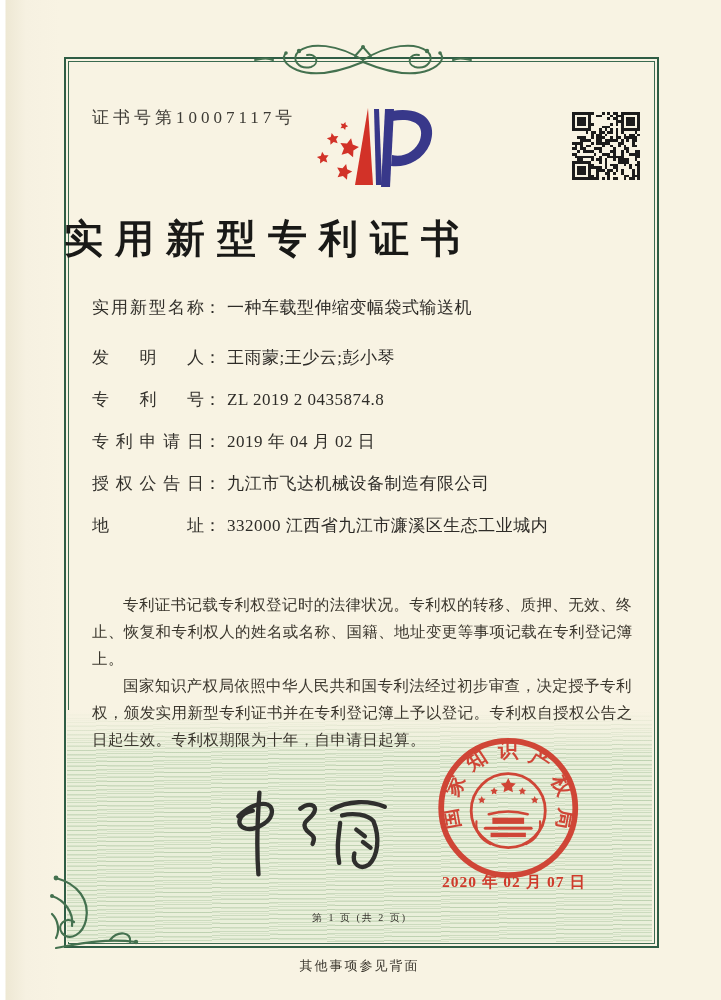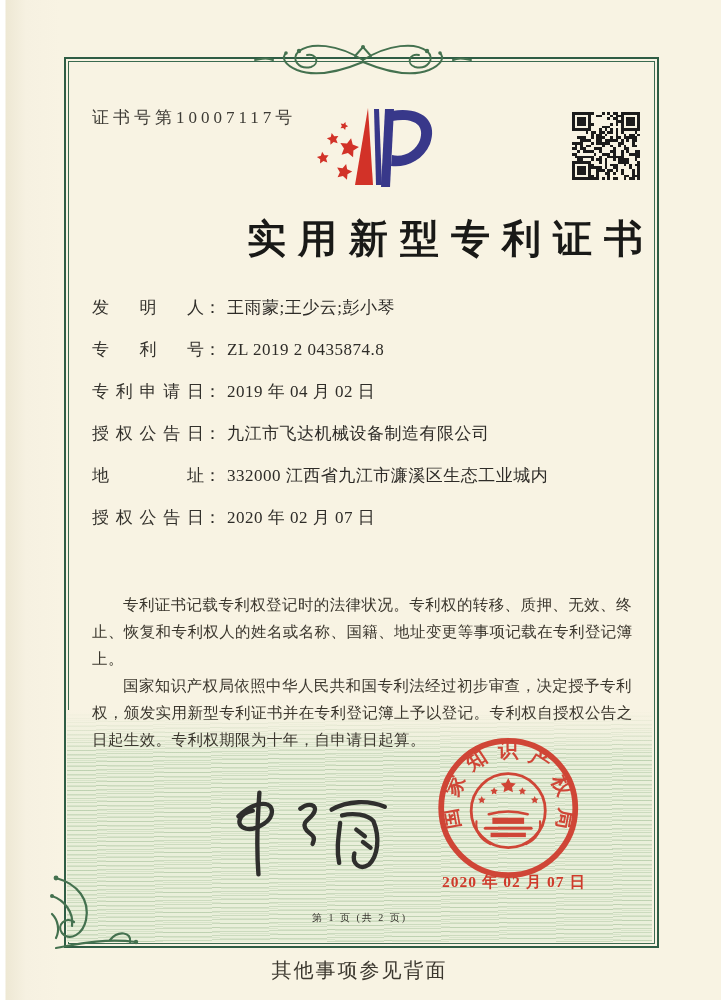--- a/index.html
+++ b/index.html
@@ -19,42 +19,42 @@
     background-color:#e9efda;
     background-image:
       repeating-linear-gradient(179deg, rgba(125,165,115,.28) 0 1px, rgba(0,0,0,0) 1px 4px),
       repeating-linear-gradient(181deg, rgba(125,165,115,.16) 0 1px, rgba(0,0,0,0) 1px 5px);
   }
   .panel::before{content:"";position:absolute;left:0;top:0;right:0;height:46px;
     background:linear-gradient(#f8f3e3,rgba(248,243,227,0));}
   .cert-no{position:absolute;left:92px;top:106px;font-size:17px;letter-spacing:4px;color:#3c3a34;}
   .logo{position:absolute;left:297px;top:96px;width:150px;height:105px;}
   .qr{position:absolute;left:572px;top:112px;width:68px;height:68px;}
-  .title{position:absolute;left:64px;top:212px;width:591px;text-align:right;
+  .title{position:absolute;left:64px;top:212px;width:591px;text-align:left;
     font-size:39px;font-weight:700;letter-spacing:12px;color:#191917;}
   .fields{position:absolute;left:92px;top:296px;width:548px;font-size:17px;}
   .frow{height:22px;margin-bottom:20px;white-space:nowrap;}
   .frow.first{margin-bottom:28px;}
   .flabel{display:inline-block;width:112px;text-align:justify;text-align-last:justify;color:#33312c;}
   .fsep{margin-right:6px;}
   .fvalue{letter-spacing:0.5px;}
   .grant{position:relative;}
   .grant .right{position:absolute;left:305px;top:0;}
   .paras{position:absolute;left:92px;top:592px;width:545px;font-size:15.5px;
     line-height:1.74;color:#3b372e;letter-spacing:0.4px;}
   .paras p{margin:0;text-indent:2em;}
   .officer{position:absolute;left:103px;top:814px;font-size:17px;color:#33312c;line-height:1.9;}
   .sig-svg{position:absolute;left:210px;top:780px;width:190px;height:105px;}
   .seal-svg{position:absolute;left:412px;top:733px;width:196px;height:150px;opacity:.93;}
   .seal-date{position:absolute;left:438px;top:872px;width:152px;text-align:center;
     font-size:15.5px;font-weight:700;color:#cf3a2b;letter-spacing:1px;}
   .page-info{position:absolute;left:64px;top:911px;width:591px;text-align:center;
     font-size:10px;color:#34322c;letter-spacing:2px;}
   .back-note{position:absolute;left:64px;top:957px;width:591px;text-align:center;
-    font-size:20px;color:#3b372e;letter-spacing:2px;}
+    font-size:13px;color:#3b372e;letter-spacing:2px;}
   .orn-top{position:absolute;left:253px;top:36px;width:220px;height:46px;}
   .orn-corner{position:absolute;left:48px;top:874px;width:96px;height:80px;}
   svg{display:block;}
 </style>
 </head>
 <body>
 
 <div class="page">
 
   <div class="frame">
@@ -435,39 +435,39 @@
       <rect x="16" y="24" width="1" height="1" fill="#1c1c1c"></rect>
       <rect x="19" y="24" width="1" height="1" fill="#1c1c1c"></rect>
       <rect x="21" y="24" width="1" height="1" fill="#1c1c1c"></rect>
       <rect x="22" y="24" width="1" height="1" fill="#1c1c1c"></rect>
       <rect x="24" y="24" width="1" height="1" fill="#1c1c1c"></rect>
     </svg>
 
   <div class="title">实用新型专利证书</div>
 
   <div class="fields">
+    <div class="frow first">
+      <span class="flabel">实用新型名称</span><span class="fsep">：</span><span class="fvalue">一种车载型伸缩变幅袋式输送机</span>
+    </div>
     <div class="frow">
       <span class="flabel">发明人</span><span class="fsep">：</span><span class="fvalue">王雨蒙;王少云;彭小琴</span>
     </div>
     <div class="frow">
       <span class="flabel">专利号</span><span class="fsep">：</span><span class="fvalue">ZL 2019 2 0435874.8</span>
     </div>
     <div class="frow">
       <span class="flabel">专利申请日</span><span class="fsep">：</span><span class="fvalue">2019 年 04 月 02 日</span>
     </div>
     <div class="frow">
       <span class="flabel">授权公告日</span><span class="fsep">：</span><span class="fvalue">九江市飞达机械设备制造有限公司</span>
     </div>
     <div class="frow">
       <span class="flabel">地址</span><span class="fsep">：</span><span class="fvalue">332000 江西省九江市濂溪区生态工业城内</span>
     </div>
     <div class="frow grant">
-      <span>
-        <span class="flabel">授权公告日</span><span class="fsep">：</span><span class="fvalue">2020 年 02 月 07 日</span>
-      </span>
     </div>
   </div>
 
   <div class="paras">
     <p>专利证书记载专利权登记时的法律状况。专利权的转移、质押、无效、终止、恢复和专利权人的姓名或名称、国籍、地址变更等事项记载在专利登记簿上。</p>
     <p>国家知识产权局依照中华人民共和国专利法经过初步审查，决定授予专利权，颁发实用新型专利证书并在专利登记簿上予以登记。专利权自授权公告之日起生效。专利权期限为十年，自申请日起算。</p>
   </div>
 
 
   <svg class="sig-svg" viewBox="0 0 200 110">

